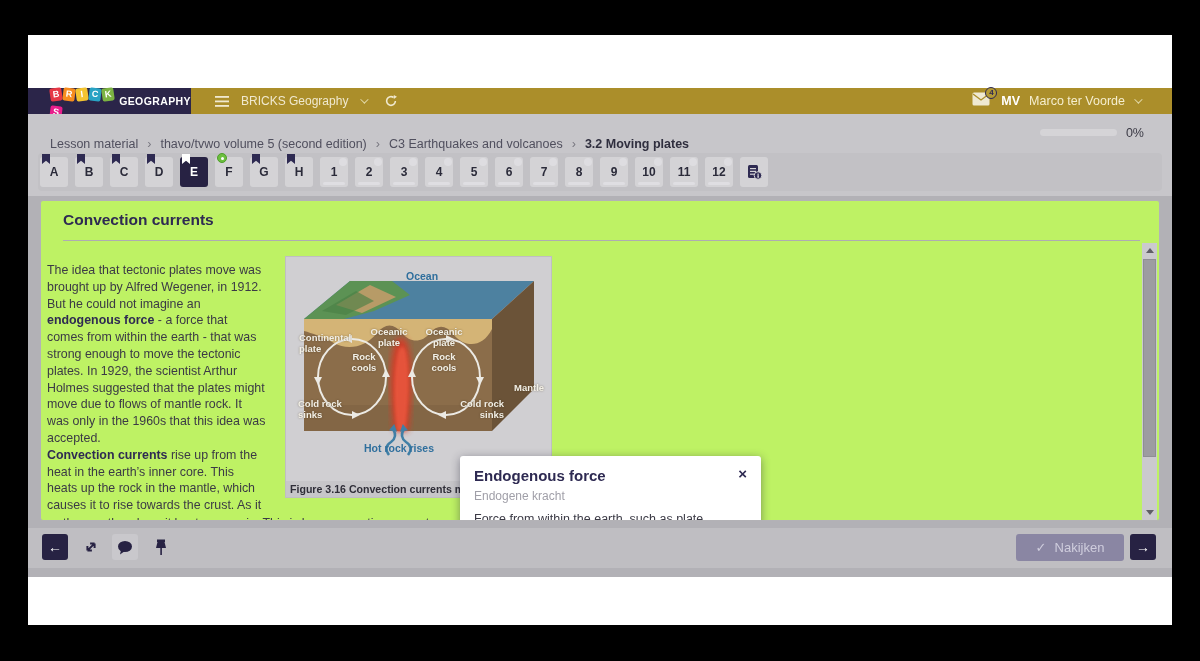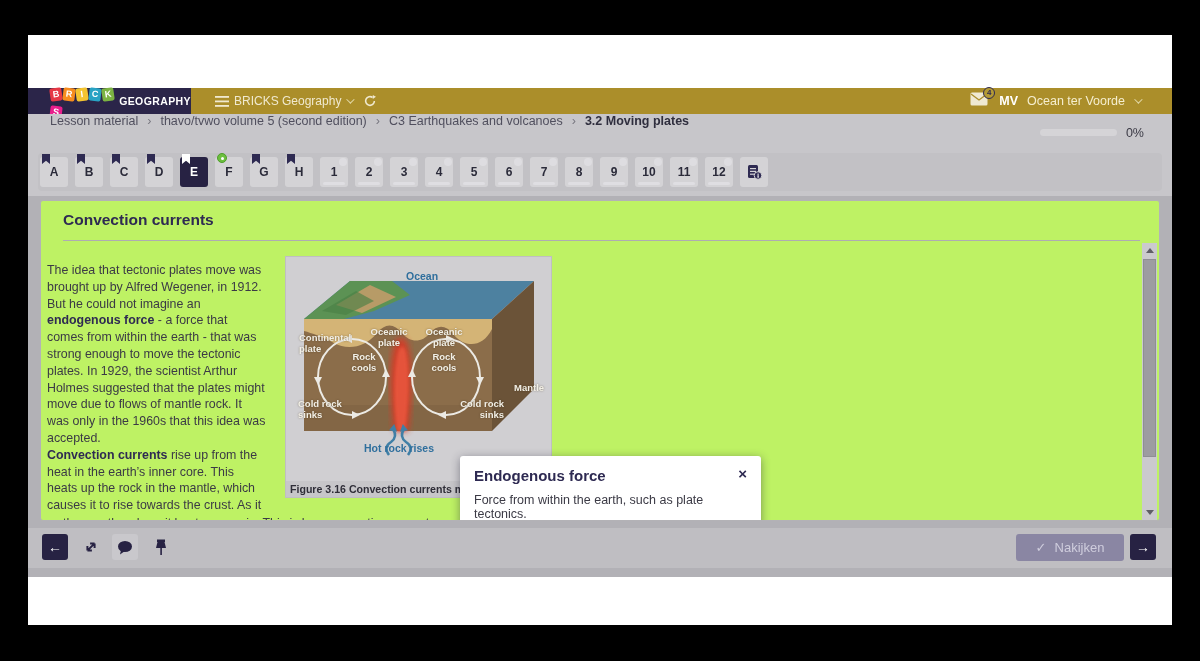--- a/index.html
+++ b/index.html
@@ -7,37 +7,37 @@
   #stage { position:absolute; left:0; top:0; width:1200px; height:661px; background:#000; overflow:hidden; }
   #window { position:absolute; left:28px; top:35px; width:1144px; height:590px; background:#ffffff; }
 
   
   #appbar { position:absolute; left:0; top:53px; width:1144px; height:26px; background:#ab8e2a; }
   #logo-zone { position:absolute; left:0; top:0; width:163px; height:26px; background:#2b2549; display:flex; align-items:center; padding-left:22px; }
   .brick { display:inline-block; width:12px; height:13px; margin-right:1px; color:#fff; font-size:9px; font-weight:bold; text-align:center; line-height:13px; border-radius:2px; }
   .brick:nth-child(odd){ transform:rotate(-8deg); }
   .brick:nth-child(even){ transform:rotate(7deg); }
   #logo-suffix { color:#fff; font-size:10.5px; font-weight:bold; letter-spacing:.4px; margin-left:3px;text-align:center; }
-  #menu-cluster { position:absolute; left:187px; top:0; height:26px; display:flex; align-items:center; gap:5px; color:#f0e9cf; }
+  #menu-cluster { position:absolute; left:187px; top:0; height:26px; display:flex; align-items:center; gap:12px; color:#f0e9cf; }
   #menu-label { font-size:12px; color:#f0e9cf; }
   .chev { display:inline-block; width:6px; height:6px; border-right:1.5px solid #e3d9a8; border-bottom:1.5px solid #e3d9a8; transform:rotate(45deg) translateY(-2px); }
   #user-cluster { position:absolute; right:32px; top:0; height:26px; display:flex; align-items:center; gap:9px; }
   #mail-wrap { position:relative; width:20px; height:18px; }
   #mail-badge { position:absolute; right:-5px; top:-5px; width:12px; height:12px; border-radius:50%; border:1.5px solid #2e2a52; background:#b49a35; color:#2e2a52; font-size:8px; font-weight:bold; text-align:center; line-height:10px; }
   #user-initials { color:#ffffff; font-weight:bold; font-size:12.5px; }
   #user-name { color:#f5eecf; font-size:12.5px; }
 
   
   #band-top { position:absolute; left:0; top:79px; width:1144px; height:82px; background:#c7c6ca; }
   #band-main { position:absolute; left:0; top:161px; width:1144px; height:332px; background:#b2b1b6; }
   #band-toolbar { position:absolute; left:0; top:493px; width:1144px; height:40px; background:#bfbec2; }
   #band-below { position:absolute; left:0; top:533px; width:1144px; height:9px; background:#b2b1b6; }
 
   
-  #breadcrumb { position:absolute; left:22px; top:79px; height:37px; display:flex; align-items:flex-start; font-size:12.5px; color:#504f5e; }
+  #breadcrumb { position:absolute; left:22px; top:79px; height:37px; display:flex; align-items:flex-end; font-size:12.5px; color:#504f5e; }
   .bc-link { color:#504f5e; cursor:pointer; }
   .bc-sep { margin:0 9px; color:#77767f; }
   .bc-current { color:#2f2e3e; font-weight:bold; }
   #progress-wrap { position:absolute; right:28px; top:79px; height:37px; display:flex; align-items:center; gap:9px; }
   #progress-track { width:77px; height:7px; border-radius:4px; background:#d5d4d7; }
   #progress-fill { height:100%; width:0%; background:#2e2a52; border-radius:4px; }
   #progress-label { font-size:12.5px; color:#3b3a45; }
 
   
   #tabs-container { position:absolute; left:10px; top:118px; width:1124px; height:38px; background:#c2c1c5; border-radius:4px; }
@@ -121,21 +121,21 @@
       </div>
       <div id="user-cluster">
         <span id="mail-wrap">
           <svg width="18" height="14" viewBox="0 0 18 14">
             <rect x="0.5" y="0.5" width="17" height="13" rx="1.5" fill="#efe9d2"></rect>
             <path d="M1 2 l8 6 8-6" stroke="#ab8e2a" stroke-width="1.3" fill="none"></path>
           </svg>
           <span id="mail-badge">4</span>
         </span>
         <span id="user-initials">MV</span>
-        <span id="user-name">Ocean ter Voorde</span>
+        <span id="user-name">Marco ter Voorde</span>
         <span class="chev"></span>
       </div>
     </div>
 
     <div id="band-top"></div>
     <div id="band-main"></div>
     <div id="band-toolbar"></div>
     <div id="band-below"></div>
 
     <div id="breadcrumb">
@@ -329,20 +329,21 @@
         <div class="fig-label" style="left:162px; top:142px; width:56px; text-align:right;">Cold rock sinks</div>
         <div class="fig-label blue" style="left:78px; top:186px;">Hot rock rises</div>
         <div id="fig-caption">Figure 3.16 Convection currents move the oceanic plate.</div>
       </div>
 
       <div id="popup">
         <div id="popup-title-row">
           <span id="popup-title">Endogenous force</span>
           <span id="popup-close">×</span>
         </div>
+        <div id="popup-subtitle">Endogene kracht</div>
         <div id="popup-body">Force from within the earth, such as plate tectonics.</div>
       </div>
 
       <div id="scrollbar">
         <div class="sb-arrow up">
             <div class="tri-up"></div>
           </div>
         <div id="sb-thumb"></div>
         <div class="sb-arrow down">
             <div class="tri-down"></div>

